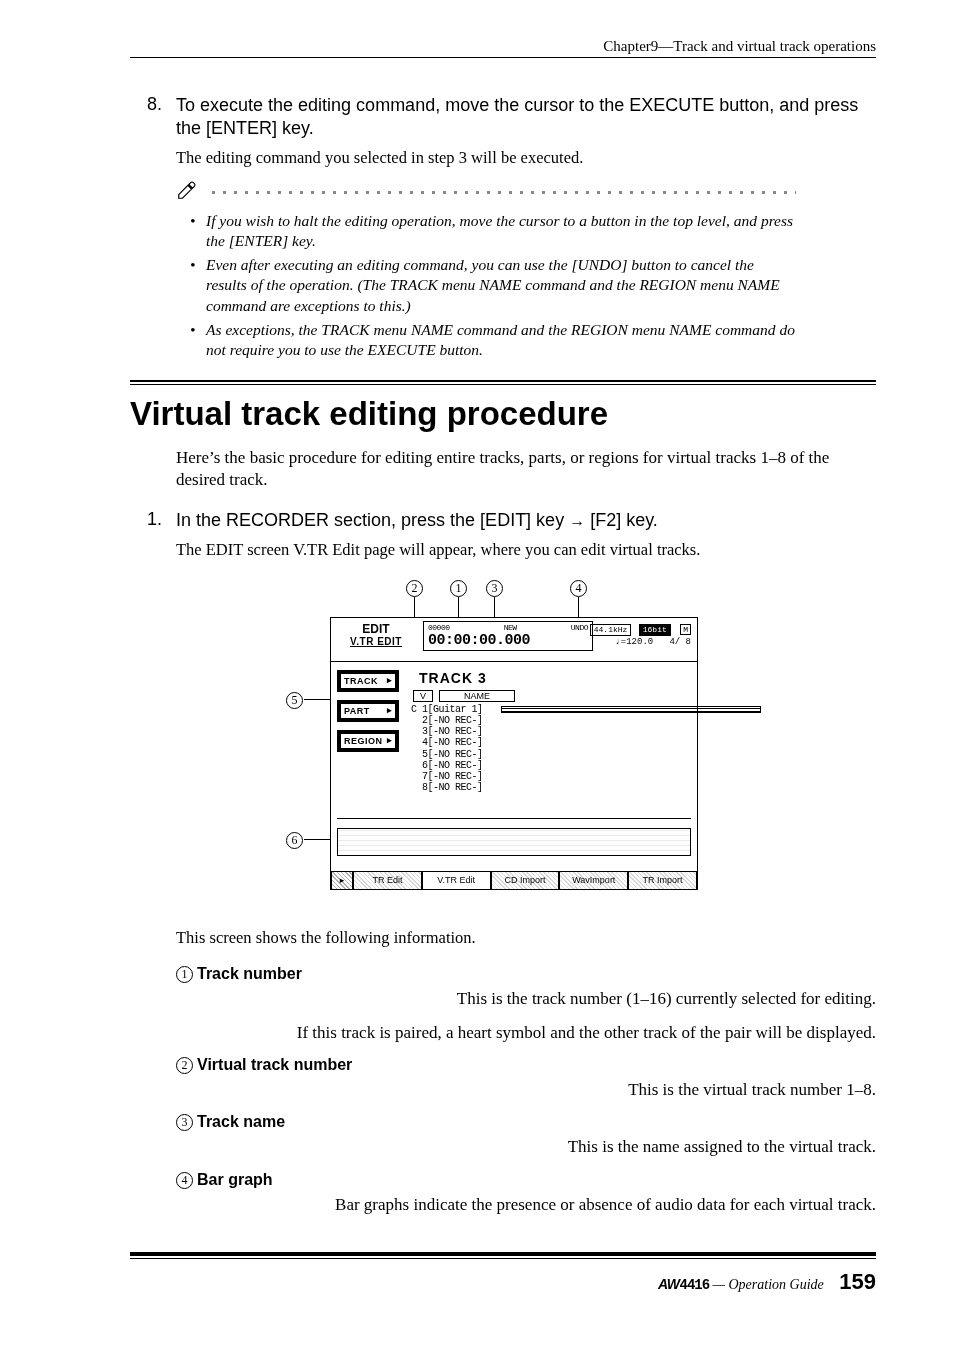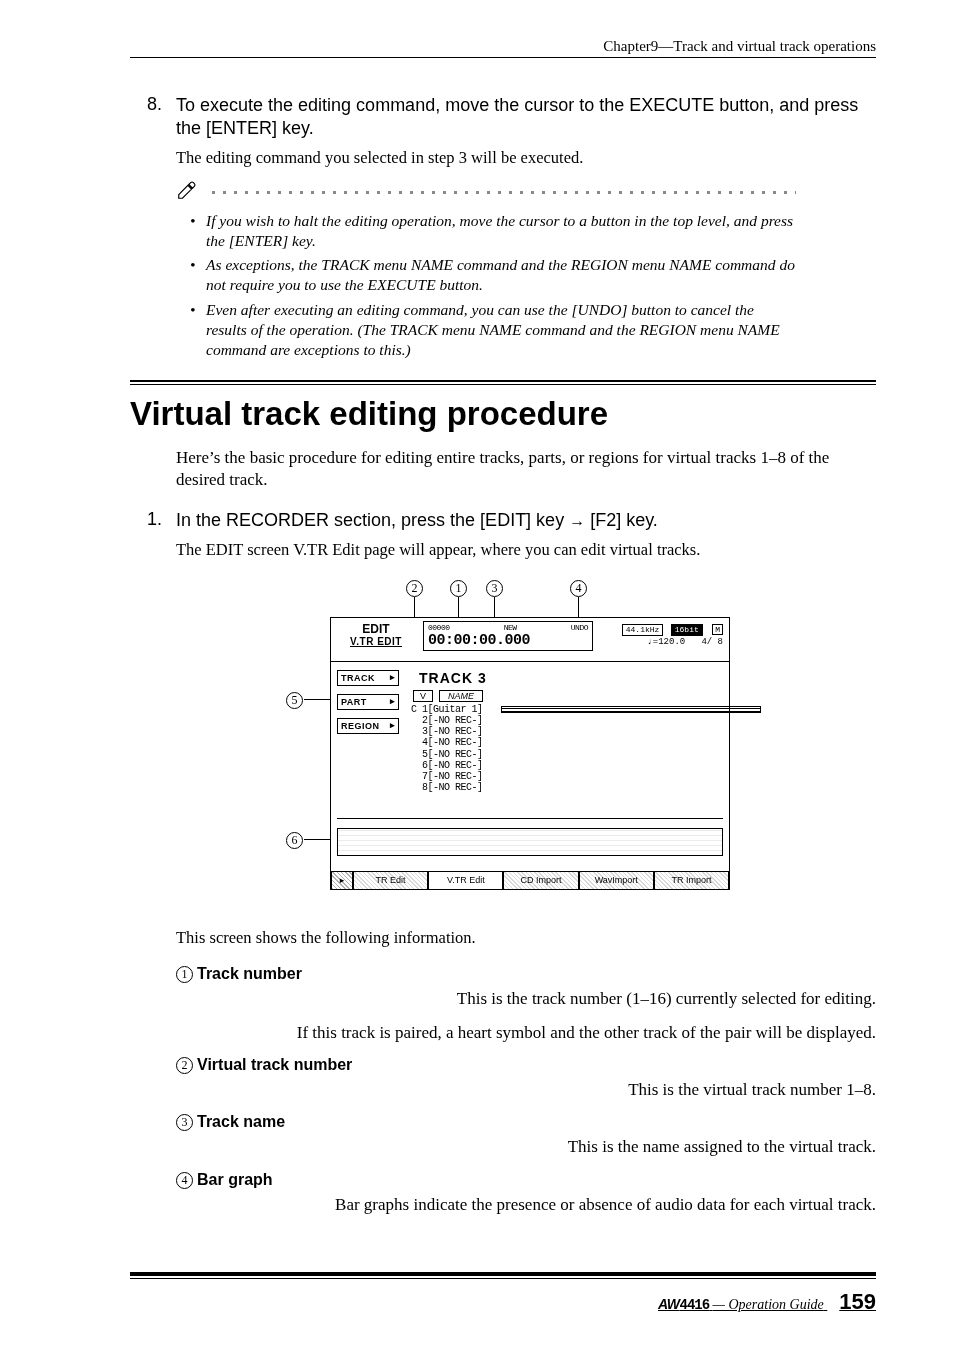--- a/index.html
+++ b/index.html
@@ -88,22 +88,21 @@
     position: relative;
     top: -1px;
   }
   .def-row { margin-left: 46px; margin-bottom: 4px; }
   .def-head { font-family: Helvetica, Arial, sans-serif; font-weight: bold; font-size: 16px; }
   .def-body { font-size: 17px; line-height: 1.3; margin-left: 46px; margin-bottom: 12px; text-align: right; }
   .footer {
     position: absolute;
     left: 130px;
     right: 78px;
-    bottom: 36px;
-    text-decoration: underline;
+    bottom: 56px;
   }
   .footer-rule-thick { border-top: 4px solid #000; }
   .footer-rule-thin { border-top: 1px solid #000; margin-top: 2px; }
   .footer-text {
     text-align: right;
     margin-top: 10px;
     font-size: 14px;
     font-style: italic;
   }
   .footer-text .pnum {
@@ -117,21 +116,21 @@
     margin: 18px 0 26px 0;
     display: flex;
     justify-content: center;
     position: relative;
     height: 322px;
   }
   .lcd {
     position: absolute;
     left: 200px;
     top: 38px;
-    width: 400px;
+    width: 368px;
     height: 273px;
     background: #fff;
     border: 1px solid #000;
     font-family: "Courier New", monospace;
   }
   .lcd .topbar {
     position: absolute;
     left: 0; right: 0; top: 0;
     height: 44px;
     border-bottom: 1px solid #000;
@@ -175,21 +174,21 @@
     font-size: 8px;
     margin-left: 2px;
   }
   .lcd .status .chip.inv { background: #000; color: #fff; }
   .lcd .leftcol {
     position: absolute;
     left: 6px; top: 52px;
     width: 62px;
   }
   .lcd .btn {
-    border: 1px solid #000000;
+    border: 4px solid #000000;
     font-size: 9px;
     padding: 2px 3px;
     margin-bottom: 8px;
     text-align: left;
     position: relative;
     font-family: Helvetica, Arial, sans-serif;
     font-weight: bold;
     letter-spacing: 0.5px;
   }
   .lcd .btn::after {
@@ -213,23 +212,22 @@
     font-size: 9px;
     border: 1px solid #000;
     padding: 0 6px;
     font-family: Helvetica, Arial, sans-serif;
   }
   .lcd .tablehead2 {
     position: absolute;
     left: 108px; top: 72px;
     font-size: 9px;
     border: 1px solid #000;
-    padding: 0 8px;
-    font-family: Helvetica, Arial, sans-serif;
-    font-style: italic;
+    padding: 0 24px;
+    font-family: Helvetica, Arial, sans-serif;
   }
   .lcd .tracklist {
     position: absolute;
     left: 80px; top: 86px;
     font-size: 10px;
     line-height: 1.12;
     letter-spacing: -0.5px;
     white-space: pre;
   }
   .lcd .bars {
@@ -329,22 +327,22 @@
   <div class="note-head">
     <span>
       <svg width="22" height="22" viewBox="0 0 24 24">
           <path d="M3 17l10-10 4 4-10 10H3v-4zM14 6l2-2c1-1 2-1 3 0l1 1c1 1 1 2 0 3l-2 2-4-4z" fill="none" stroke="#000" stroke-width="1.3"></path>
         </svg>
     </span>
     <div class="dots"></div>
   </div>
   <ul class="note-bullets">
     <li>If you wish to halt the editing operation, move the cursor to a button in the top level, and press the [ENTER] key.</li>
+    <li>Even after executing an editing command, you can use the [UNDO] button to cancel the results of the operation. (The TRACK menu NAME command and the REGION menu NAME command are exceptions to this.)</li>
     <li>As exceptions, the TRACK menu NAME command and the REGION menu NAME command do not require you to use the EXECUTE button.</li>
-    <li>Even after executing an editing command, you can use the [UNDO] button to cancel the results of the operation. (The TRACK menu NAME command and the REGION menu NAME command are exceptions to this.)</li>
   </ul>
 </div>
 
 <div class="section-rule-top"></div>
 <div class="section-rule"></div>
 <h1 class="section-title">Virtual track editing procedure</h1>
 <div class="intro">Here’s the basic procedure for editing entire tracks, parts, or regions for virtual tracks 1–8 of the desired track.</div>
 
 <div class="step-row">
   <div class="step-num">1.</div>

